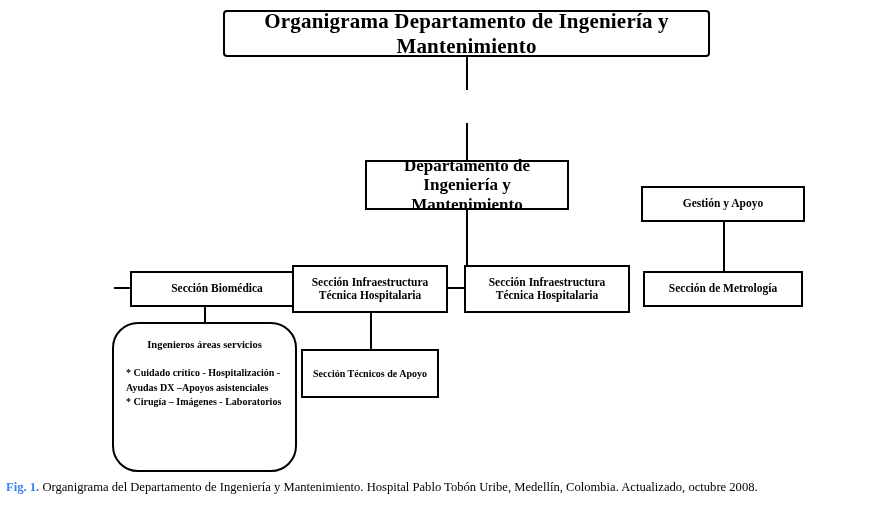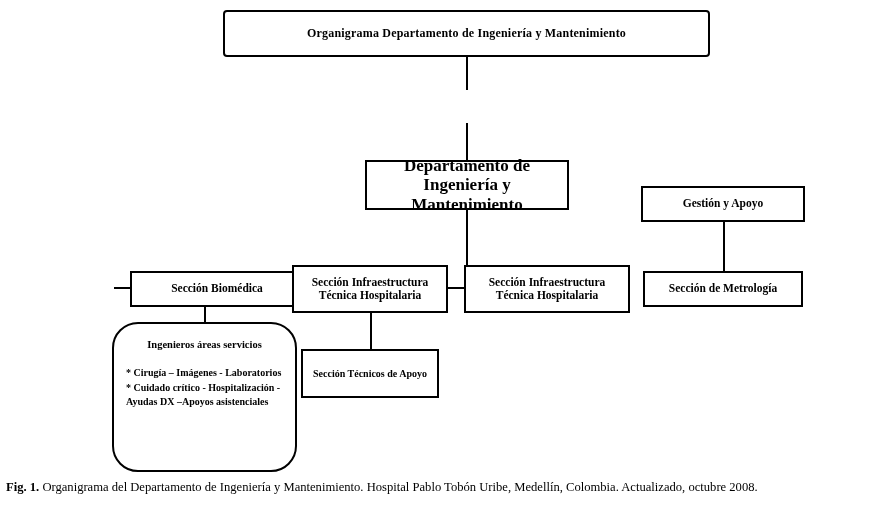--- a/index.html
+++ b/index.html
@@ -44,21 +44,21 @@
     z-index: 1;
   }
   .hline { height: 2px; }
   .vline { width: 2px; }
 
   
   #title-box {
     left: 223px; top: 10px;
     width: 487px; height: 47px;
     border-radius: 4px;
-    font-size: 12px;
+    font-size: 21px;
     letter-spacing: 0.2px;
   }
   #div-admin-box {
     left: 380px; top: 90px;
     width: 175px; height: 33px;
     font-size: 11.5px;
   }
   #dept-ing-box {
     left: 365px; top: 160px;
     width: 204px; height: 50px;
@@ -130,21 +130,21 @@
     left: 6px;
     top: 480px;
     width: 884px;
     font-size: 12.6px;
     font-family: "Liberation Serif", serif;
     color: #000;
     white-space: nowrap;
   }
   #caption .figlabel {
     font-weight: bold;
-    color: #000000;
+    color: #3b82f6;
   }
 </style>
 </head>
 <body>
 
 <div id="canvas">
 
   <div class="line vline" style="left:466px; top:57px; height:33px;"></div>
 
   <div class="line vline" style="left:466px; top:123px; height:37px;"></div>
@@ -189,21 +189,21 @@
   <div class="box" id="sec-metrologia-box">
     <span>Sección de Metrología</span>
   </div>
 
   <div class="box" id="sec-tecnicos-box">
     <span>Sección Técnicos de Apoyo</span>
   </div>
 
   <div class="box rounded" id="ingenieros-box">
     <div class="ing-title">Ingenieros áreas servicios</div>
+    <div class="ing-line">*  Cuidado crítico - Hospitalización - Ayudas DX –Apoyos asistenciales</div>
     <div class="ing-line">*  Cirugía – Imágenes - Laboratorios</div>
-    <div class="ing-line">*  Cuidado crítico - Hospitalización - Ayudas DX –Apoyos asistenciales</div>
   </div>
 
 </div>
 
 <div id="caption">
   <span class="figlabel">Fig. 1.</span><span> Organigrama del Departamento de Ingeniería y Mantenimiento. Hospital Pablo Tobón Uribe, Medellín, Colombia. Actualizado, octubre 2008.</span>
 </div>
 
 </body></html>

